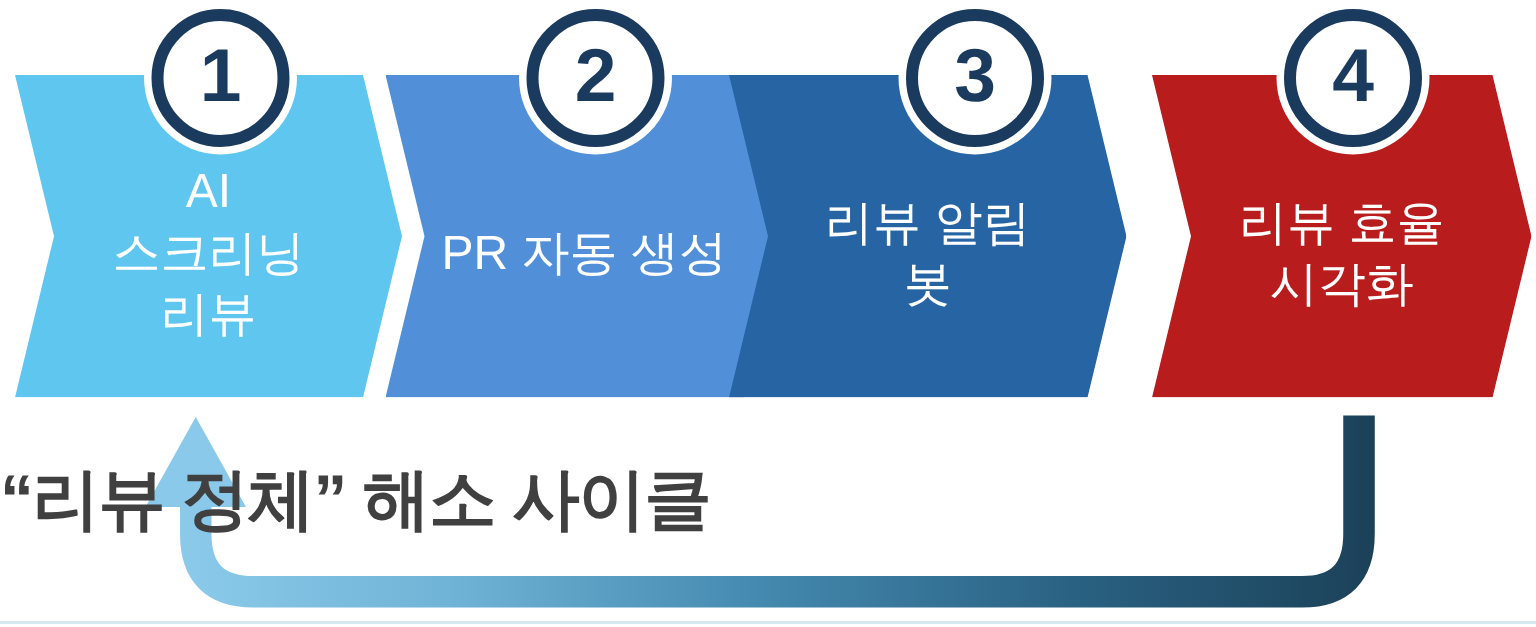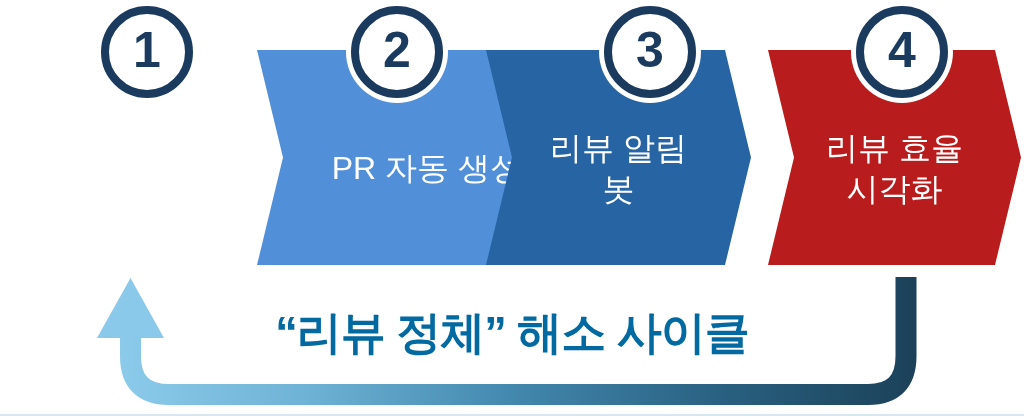--- a/index.html
+++ b/index.html
@@ -24,21 +24,21 @@
     white-space: pre-line;
     text-align: center;
     color: #FFFFFF;
     font-size: 32px;
     line-height: 41px;
     font-weight: 400;
     padding-top: 22px;
     letter-spacing: 0px;
   }
   #chev-1 { left: 10px;  width: 258px; }
-  #chev-2 { left: 257px; width: 265px; justify-content: flex-end; }
+  #chev-2 { left: 257px; width: 265px; }
   #chev-3 { left: 486px; width: 265px; }
   #chev-4 { left: 768px; width: 253px; }
   .step-circle {
     position: absolute;
     top: 6px;
     width: 76px;
     height: 76px;
     border: 8px solid #1A3A5E;
     border-radius: 50%;
     background: #ffffff;
@@ -63,24 +63,24 @@
     position: absolute;
     left: 0; top: 0;
     width: 1024px; height: 418px;
     z-index: 1;
   }
   #cycle-title {
     position: absolute;
     left: 0;
     top: 303px;
     width: 1024px;
-    text-align: center;
+    text-align: left;
     font-size: 45px;
     font-weight: bold;
-    color: #0369a1;
+    color: #404040;
     letter-spacing: -1px;
     z-index: 2;
   }
   #bottom-divider {
     position: absolute;
     left: 0;
     top: 414px;
     width: 1024px;
     height: 2px;
     background: #D5E7F1;
@@ -98,20 +98,25 @@
         <stop offset="0.25" stop-color="#6FB3D6"></stop>
         <stop offset="0.5" stop-color="#4489AF"></stop>
         <stop offset="0.75" stop-color="#2A6283"></stop>
         <stop offset="1" stop-color="#1B4158"></stop>
       </linearGradient>
     </defs>
     <path d="M 906 277 L 906 356 Q 906 394.5 868 394.5 L 169 394.5 Q 130.5 394.5 130.5 356 L 130.5 334" fill="none" stroke="url(#loopGrad)" stroke-width="21"></path>
     <polygon points="130.5,278 97,338 164,338" fill="#8BC9EA"></polygon>
   </svg>
 
+  <div class="chevron" id="chev-1" style="background: rgb(94, 198, 239);">
+    <div class="label">AI
+스크리닝
+리뷰</div>
+  </div>
   <div class="chevron" id="chev-2" style="background: rgb(81, 144, 216);">
     <div class="label">PR 자동 생성</div>
   </div>
   <div class="chevron" id="chev-3" style="background: rgb(39, 100, 163);">
     <div class="label">리뷰 알림
 봇</div>
   </div>
   <div class="chevron" id="chev-4" style="background: #b91c1c;">
     <div class="label">리뷰 효율
 시각화</div>

